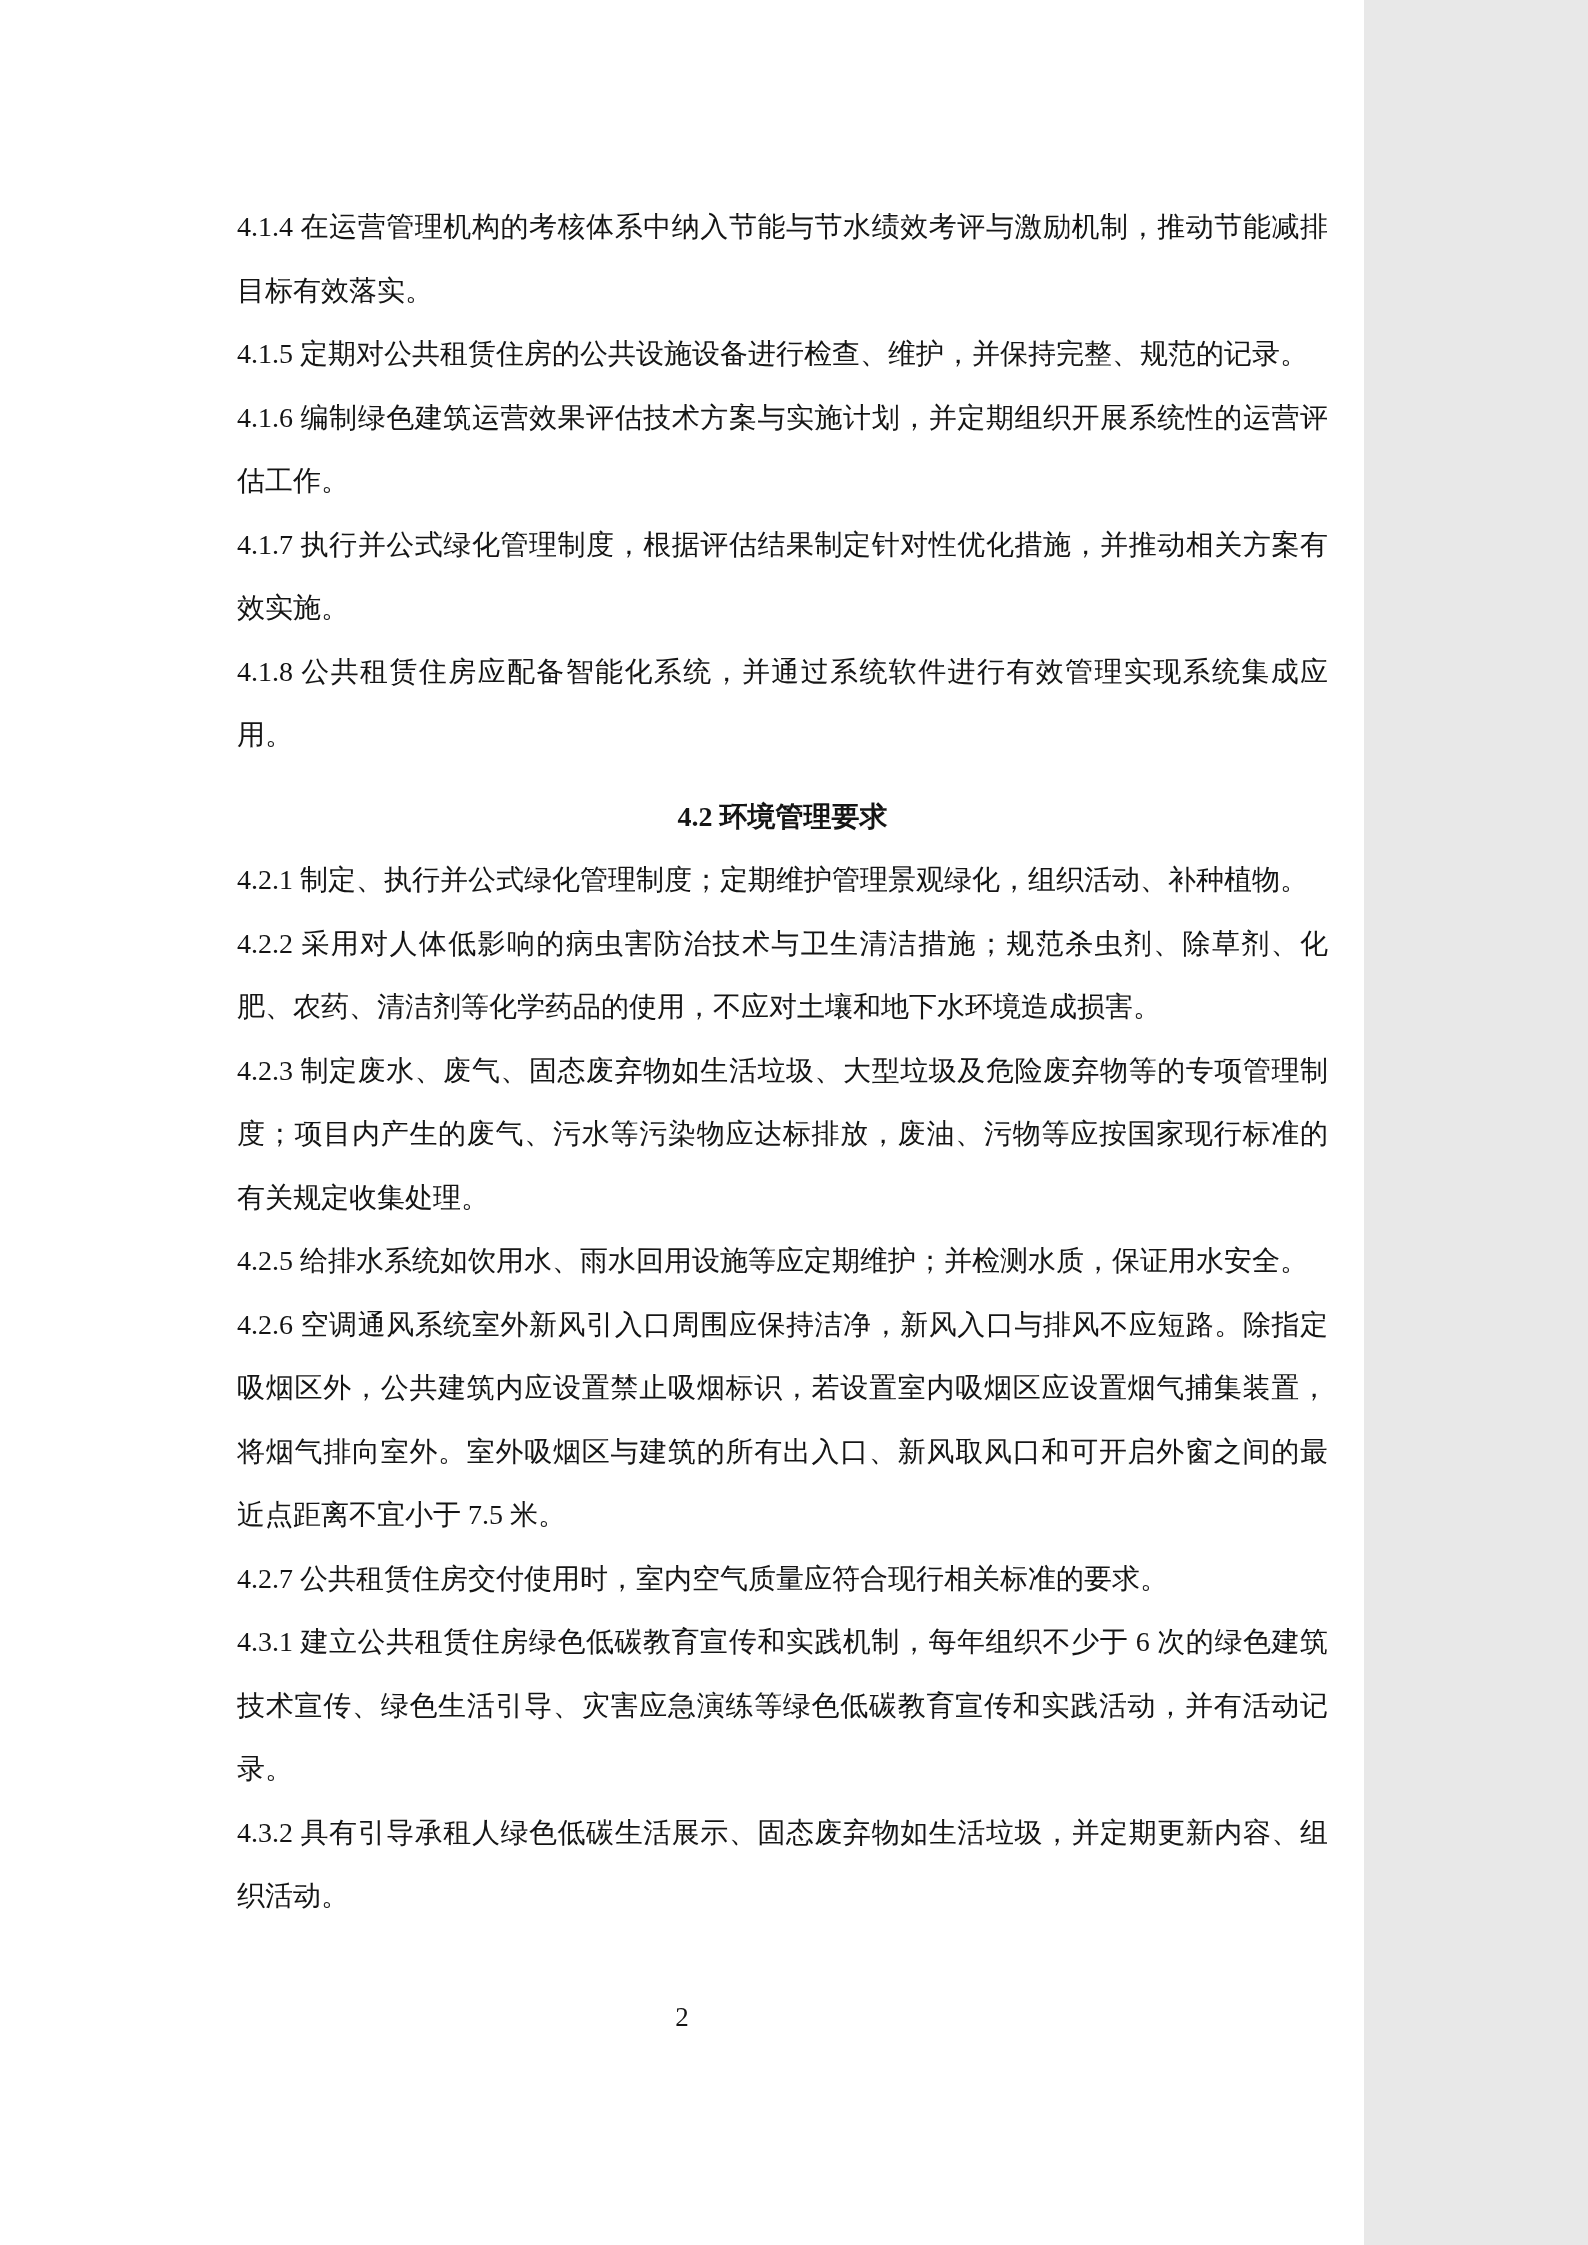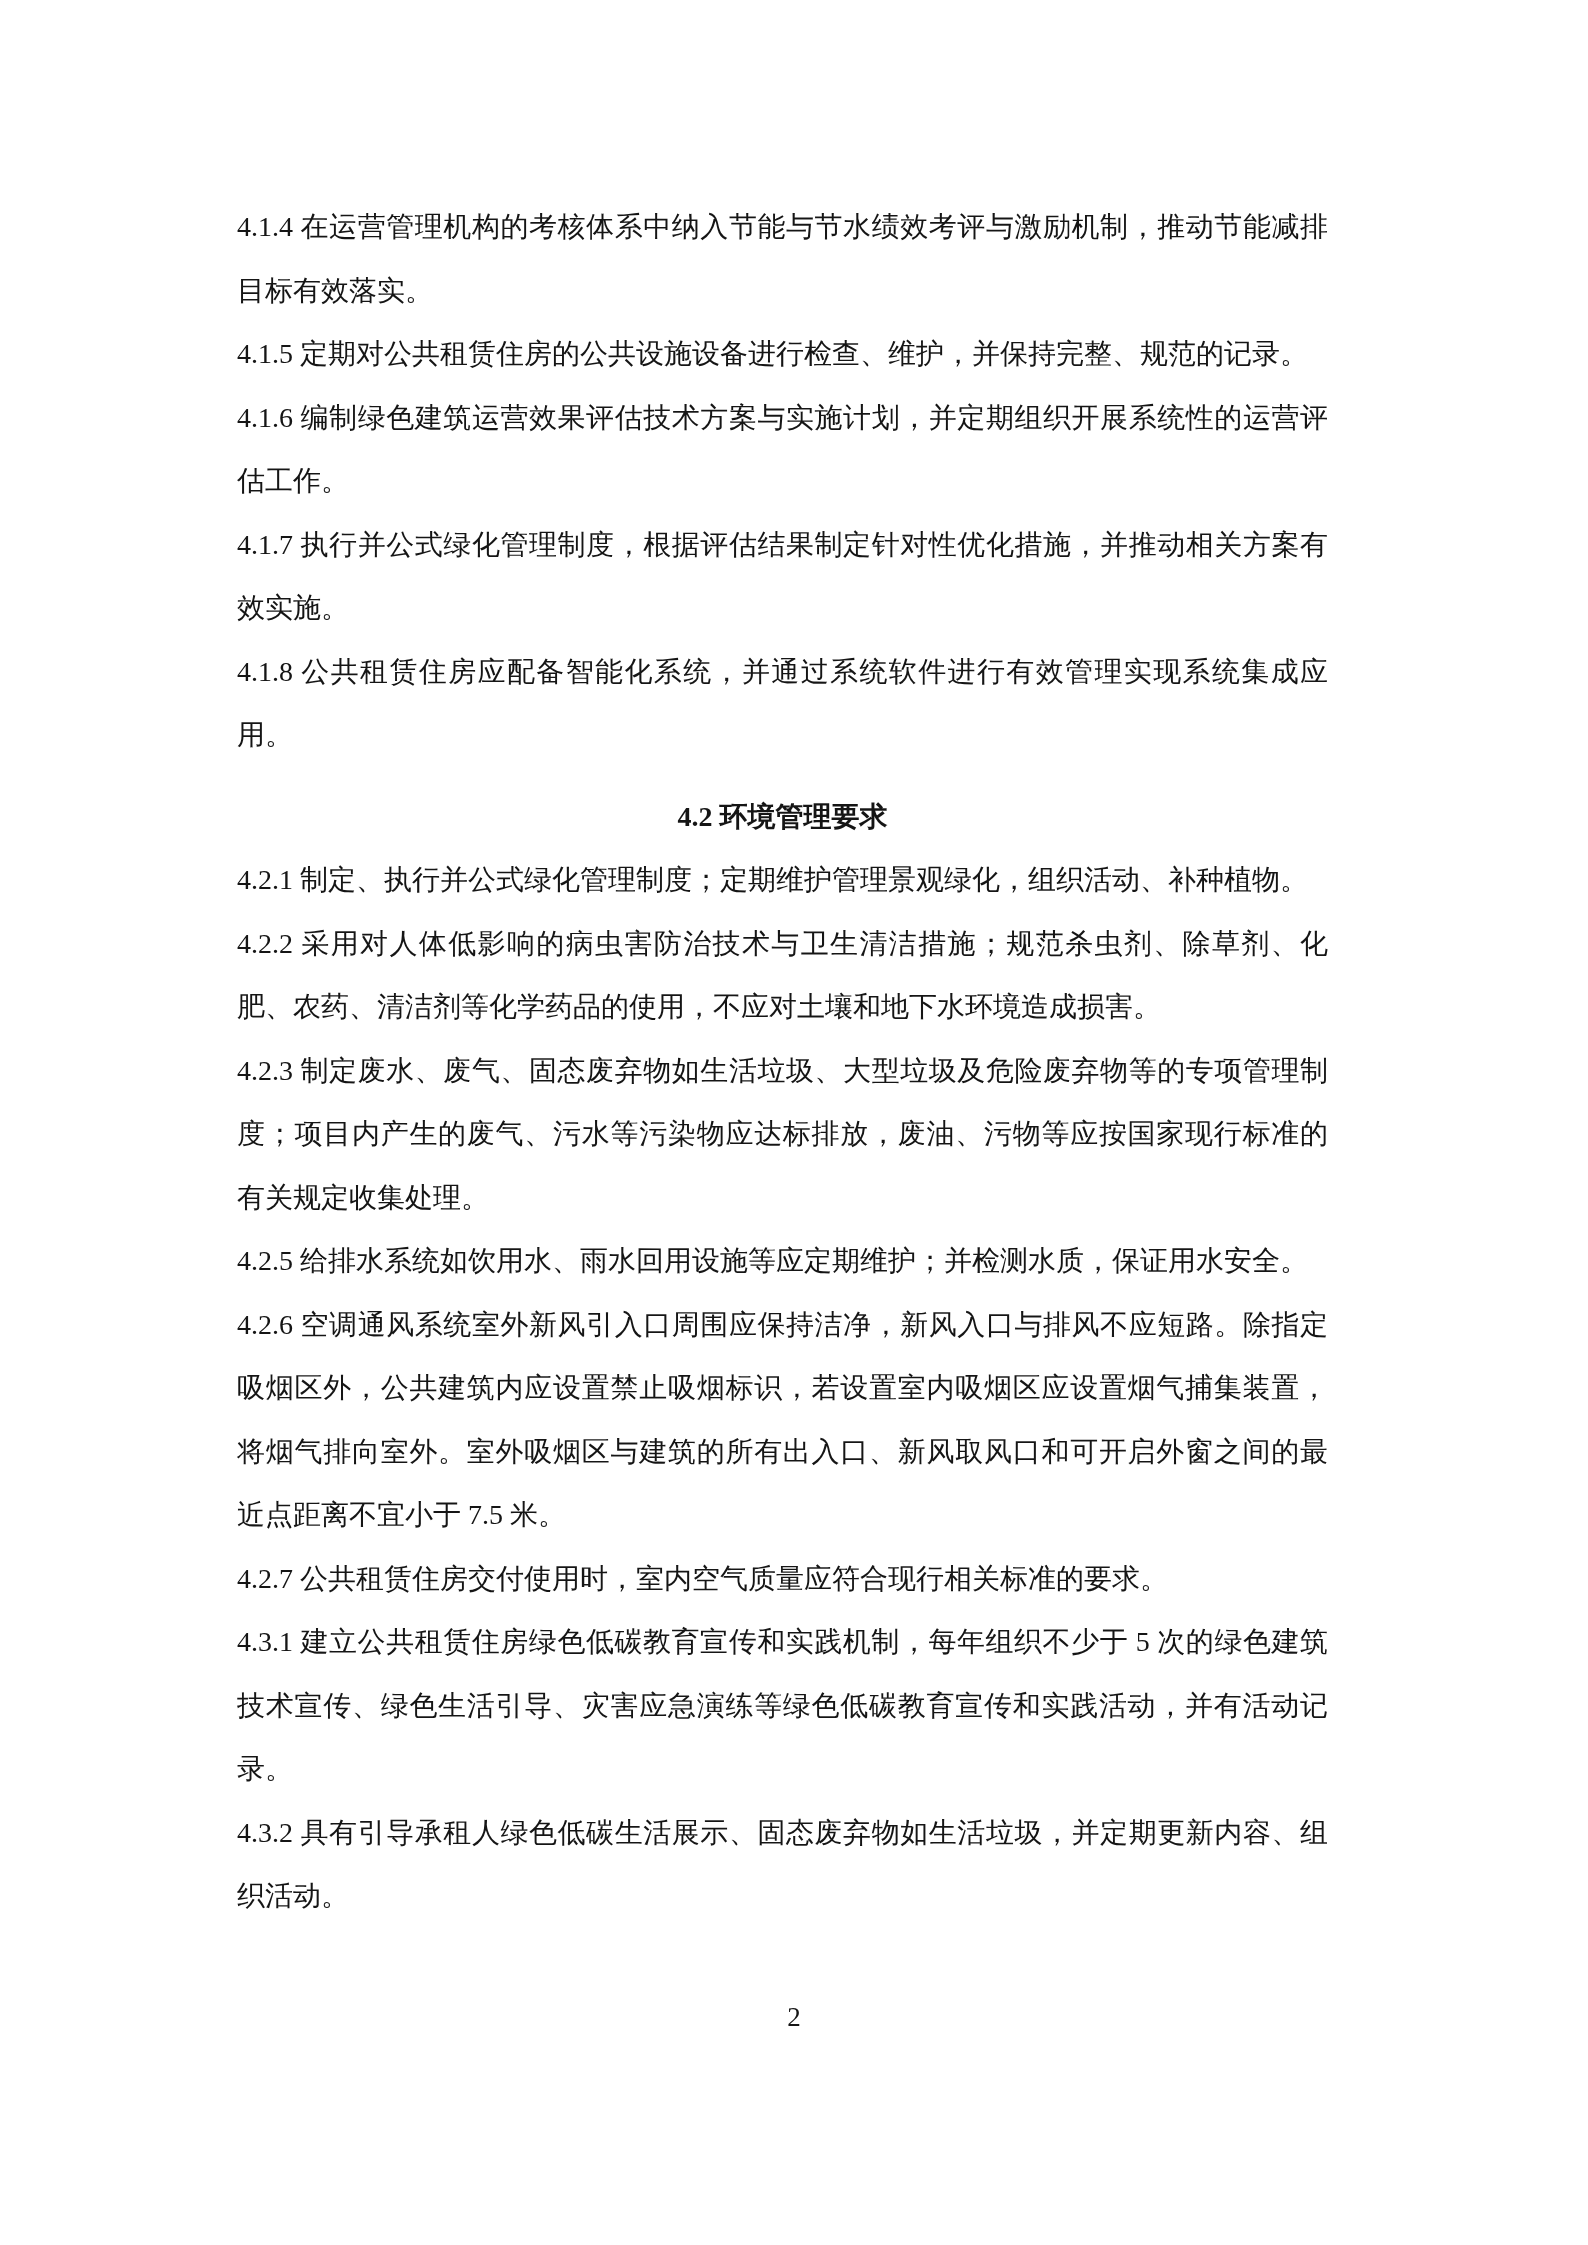--- a/index.html
+++ b/index.html
@@ -1,18 +1,18 @@
 <!DOCTYPE html>
 <html lang="zh"><head>
 <meta charset="utf-8">
 <style>
   html, body { margin: 0; padding: 0; background: #e8e8e8; }
   .page {
     position: relative;
-    width: 1588px;
+    width: 1364px;
     height: 2245px;
     background: #ffffff;
     font-family: "Liberation Serif", "DejaVu Serif", serif;
     color: #151515;
     overflow: hidden;
   }
   .content {
     position: absolute;
     left: 237px;
     top: 195px;
@@ -51,17 +51,17 @@
     <p class="body">4.1.6 编制绿色建筑运营效果评估技术方案与实施计划，并定期组织开展系统性的运营评估工作。</p>
     <p class="body">4.1.7 执行并公式绿化管理制度，根据评估结果制定针对性优化措施，并推动相关方案有效实施。</p>
     <p class="body">4.1.8 公共租赁住房应配备智能化系统，并通过系统软件进行有效管理实现系统集成应用。</p>
     <p class="heading">4.2 环境管理要求</p>
     <p class="body">4.2.1 制定、执行并公式绿化管理制度；定期维护管理景观绿化，组织活动、补种植物。</p>
     <p class="body">4.2.2 采用对人体低影响的病虫害防治技术与卫生清洁措施；规范杀虫剂、除草剂、化肥、农药、清洁剂等化学药品的使用，不应对土壤和地下水环境造成损害。</p>
     <p class="body">4.2.3 制定废水、废气、固态废弃物如生活垃圾、大型垃圾及危险废弃物等的专项管理制度；项目内产生的废气、污水等污染物应达标排放，废油、污物等应按国家现行标准的有关规定收集处理。</p>
     <p class="body">4.2.5 给排水系统如饮用水、雨水回用设施等应定期维护；并检测水质，保证用水安全。</p>
     <p class="body">4.2.6 空调通风系统室外新风引入口周围应保持洁净，新风入口与排风不应短路。除指定吸烟区外，公共建筑内应设置禁止吸烟标识，若设置室内吸烟区应设置烟气捕集装置，将烟气排向室外。室外吸烟区与建筑的所有出入口、新风取风口和可开启外窗之间的最近点距离不宜小于 7.5 米。</p>
     <p class="body">4.2.7 公共租赁住房交付使用时，室内空气质量应符合现行相关标准的要求。</p>
-    <p class="body">4.3.1 建立公共租赁住房绿色低碳教育宣传和实践机制，每年组织不少于 5 次的绿色建筑技术宣传、绿色生活引导、灾害应急演练等绿色低碳教育宣传和实践活动，并有活动记录。</p>
+    <p class="body">4.3.1 建立公共租赁住房绿色低碳教育宣传和实践机制，每年组织不少于 6 次的绿色建筑技术宣传、绿色生活引导、灾害应急演练等绿色低碳教育宣传和实践活动，并有活动记录。</p>
     <p class="body">4.3.2 具有引导承租人绿色低碳生活展示、固态废弃物如生活垃圾，并定期更新内容、组织活动。</p>
   </div>
   <div class="page-number">2</div>
 </div>
 
 </body></html>

